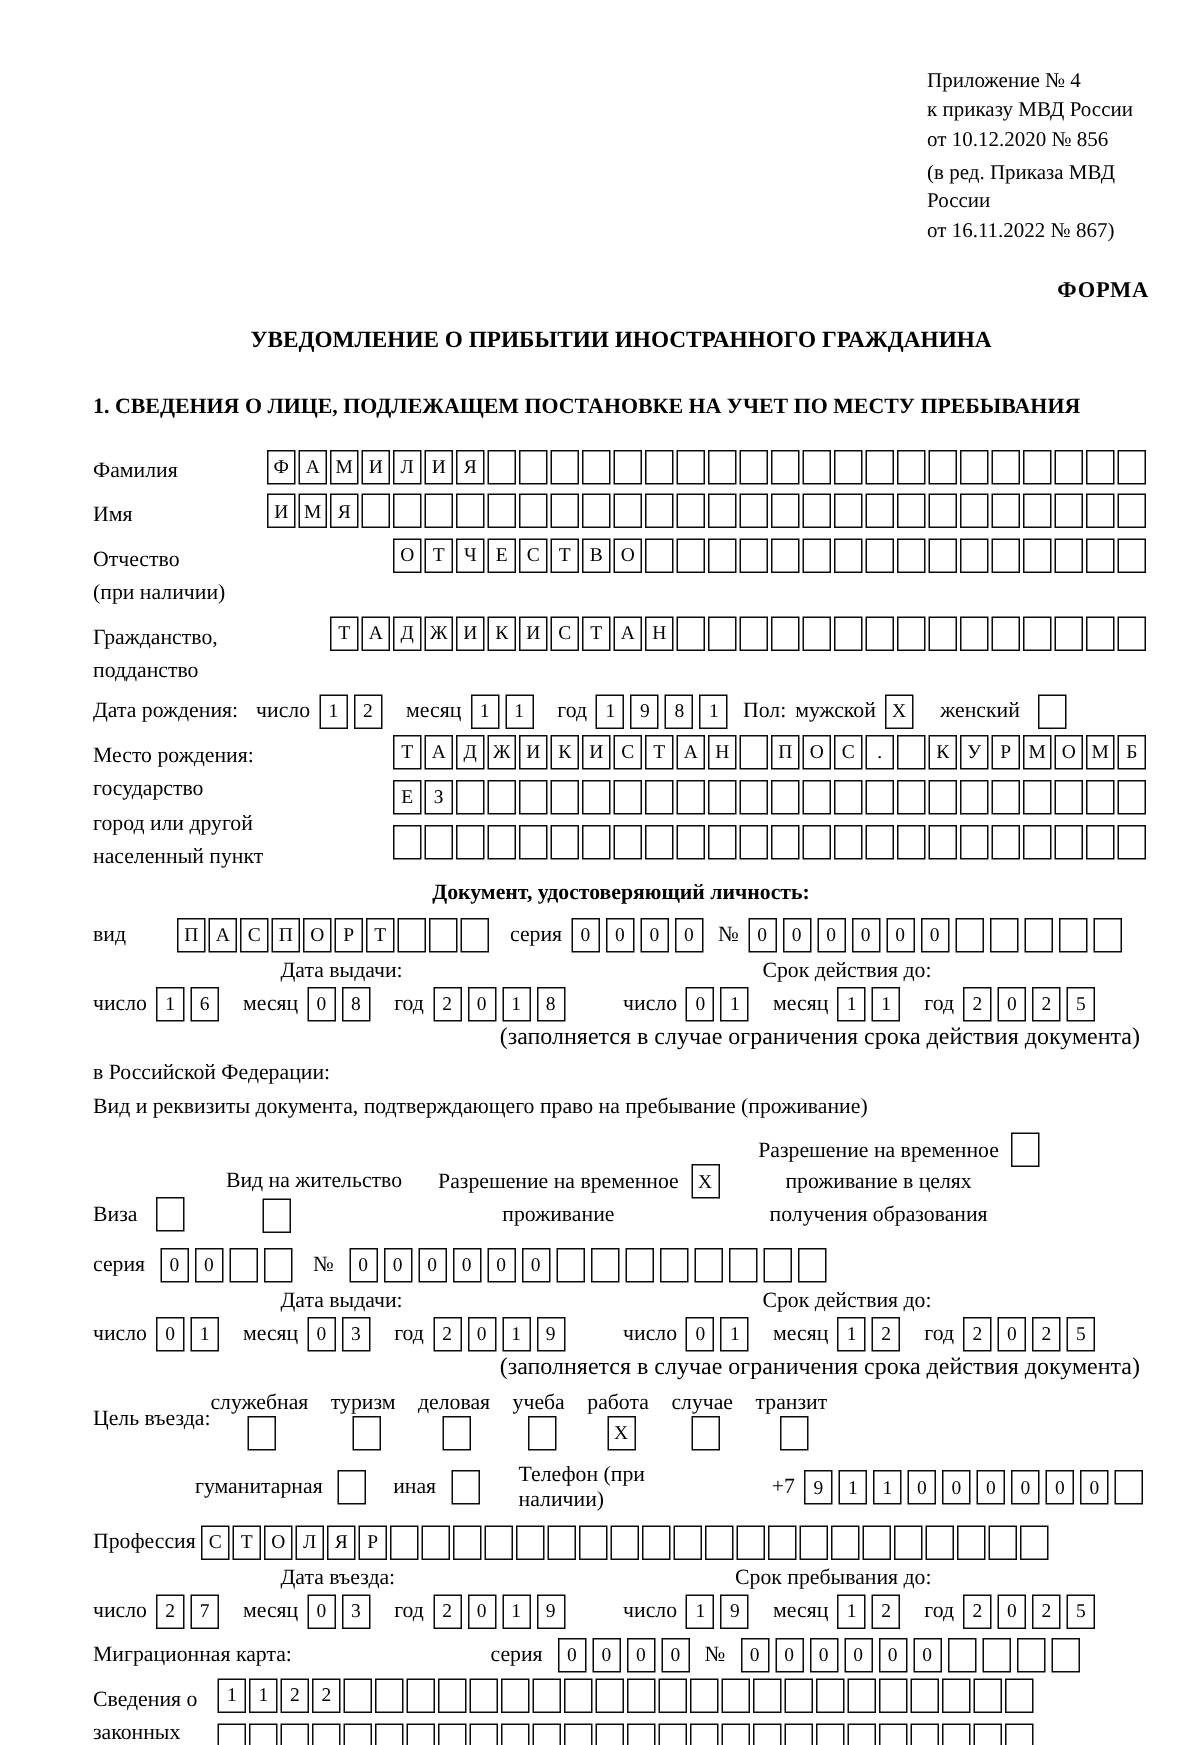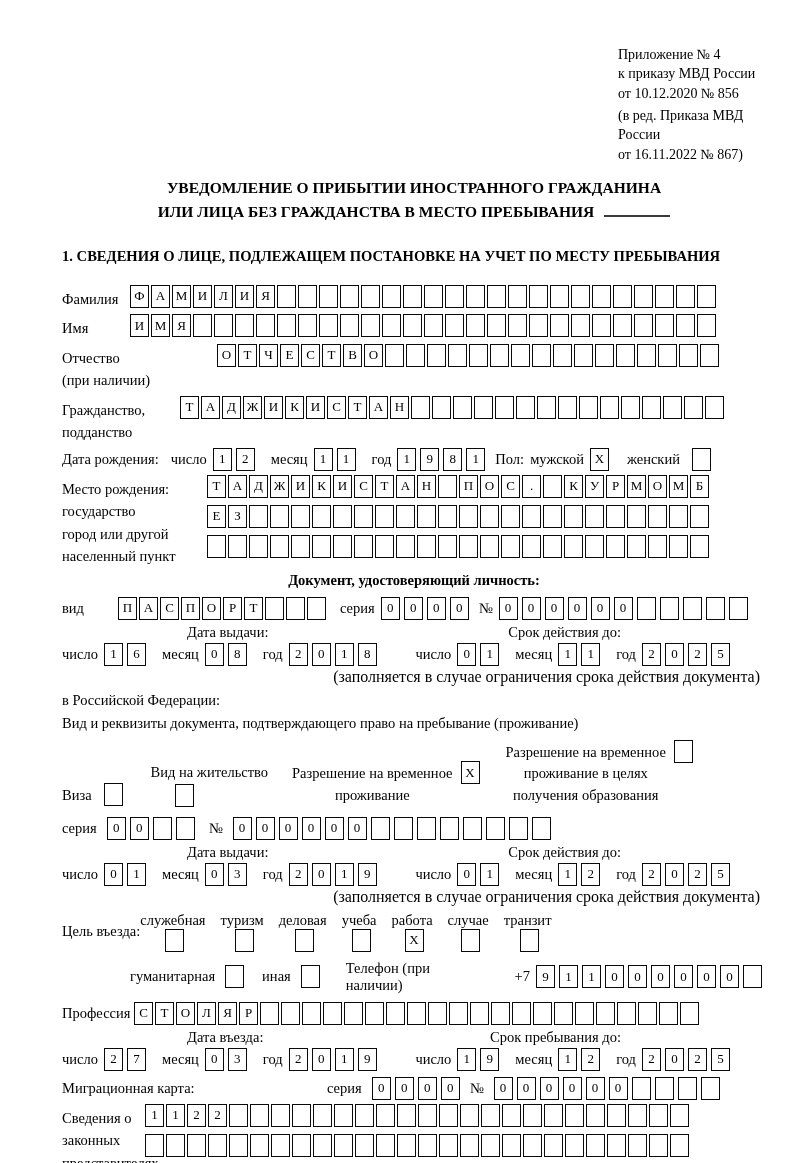--- a/index.html
+++ b/index.html
@@ -7,21 +7,21 @@
     width:796px;height:1163px;box-sizing:border-box;position:relative;
     padding:34px 30px 0 62px;background:#fff;color:#000;
     font-family:"Liberation Serif","DejaVu Serif",serif;font-size:14.5px;overflow:hidden;margin-top:11px;
   }
   .appendix{margin-left:556px;line-height:1.38;font-size:14px;}
   .appendix .amend{margin-top:3px;}
   .forma{text-align:right;font-weight:bold;font-size:15px;margin-top:22px;letter-spacing:.5px;}
   .title{text-align:center;font-weight:bold;font-size:15.5px;line-height:1.55;margin-top:12px;}
   .blank{display:inline-block;width:66px;border-bottom:2px solid #3a3a3a;height:12px;margin-left:10px;}
   .sec1{font-weight:bold;font-size:14.6px;margin-top:24px;margin-bottom:20px;}
-  .row{display:flex;align-items:flex-start;margin-bottom:4px;}
+  .row{display:flex;align-items:flex-start;margin-bottom:4px;justify-content:space-between;}
   .rowc{display:flex;align-items:center;margin-bottom:4px;}
   .lbl{padding-top:3px;flex:none;line-height:1.55;}
   .w68{width:68px;}.w155{width:155px;}.w118{width:118px;}.w145{width:145px;}
   .w83{width:83px;}.w56{width:56px;}.w170{width:170px;}
   .boxes{display:flex;flex:none;}
   .cbox{
     width:17px;height:21px;border:1.6px solid #0a0a0a;margin-right:2px;flex:none;
     display:flex;align-items:center;justify-content:center;
     font-size:13px;font-family:"Liberation Serif","DejaVu Serif",serif;
   }
@@ -60,24 +60,24 @@
 <div class="page">
 
   <div class="appendix">
     <div>Приложение № 4</div>
     <div>к приказу МВД России</div>
     <div>от 10.12.2020 № 856</div>
     <div class="amend">(в ред. Приказа МВД России</div>
     <div>от 16.11.2022 № 867)</div>
   </div>
 
+  <div class="forma">ФОРМА</div>
 
   <div class="title">
     <div>УВЕДОМЛЕНИЕ О ПРИБЫТИИ ИНОСТРАННОГО ГРАЖДАНИНА</div>
-    <div><span>ИЛИ ЛИЦА БЕЗ ГРАЖДАНСТВА В МЕСТО ПРЕБЫВАНИЯ</span><span class="blank"></span></div>
   </div>
 
   <div class="sec1">1. СВЕДЕНИЯ О ЛИЦЕ, ПОДЛЕЖАЩЕМ ПОСТАНОВКЕ НА УЧЕТ ПО МЕСТУ ПРЕБЫВАНИЯ</div>
 
   <div class="row">
     <span class="lbl w68">Фамилия</span>
     <span class="boxes">
         <span class="cbox">Ф</span>
         <span class="cbox">А</span>
         <span class="cbox">М</span>

